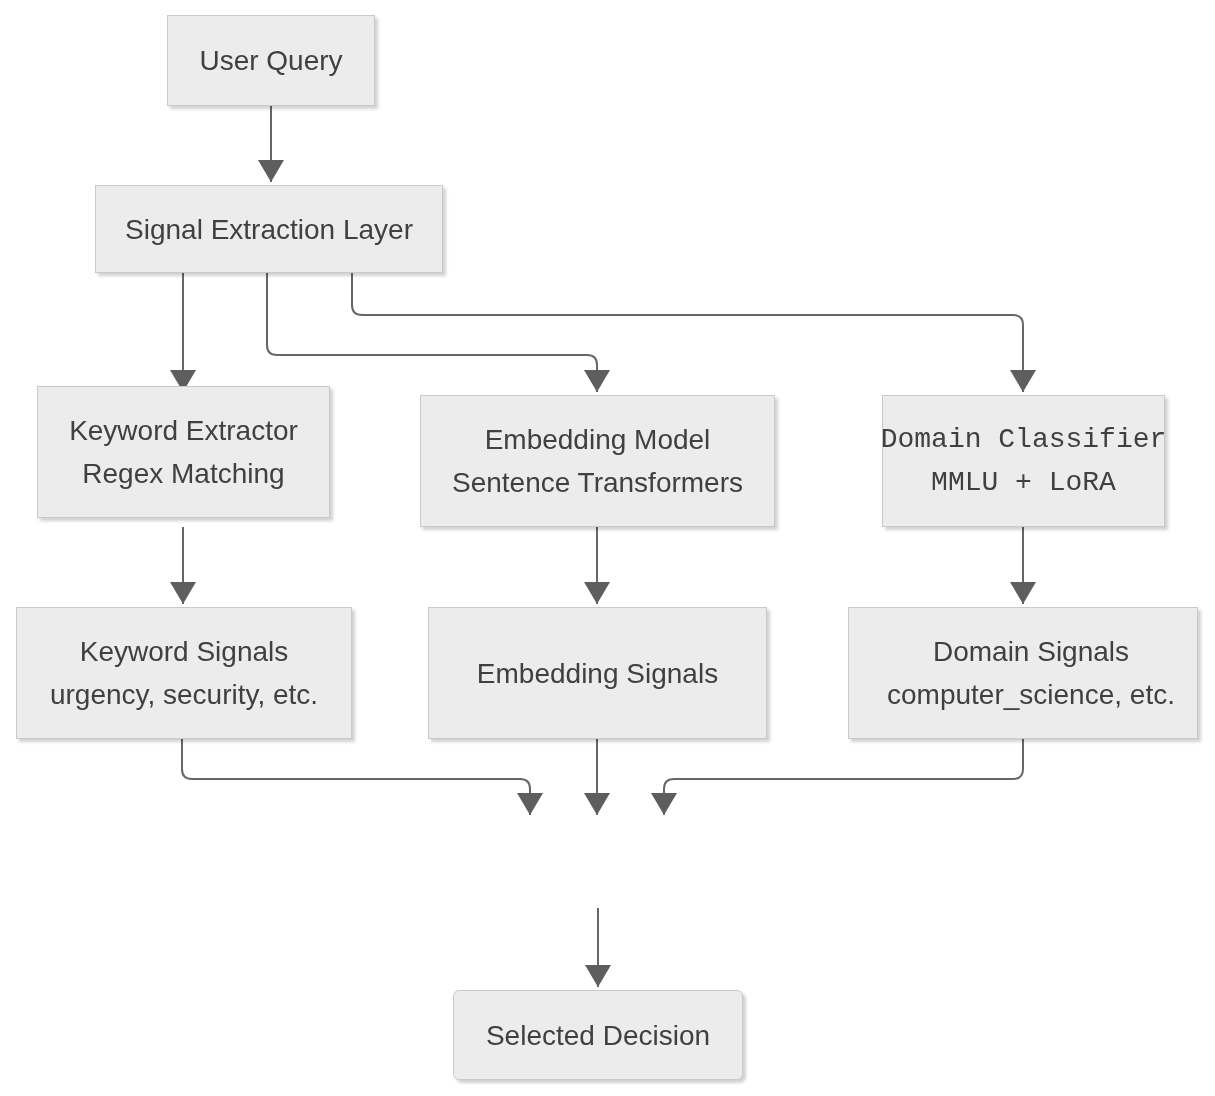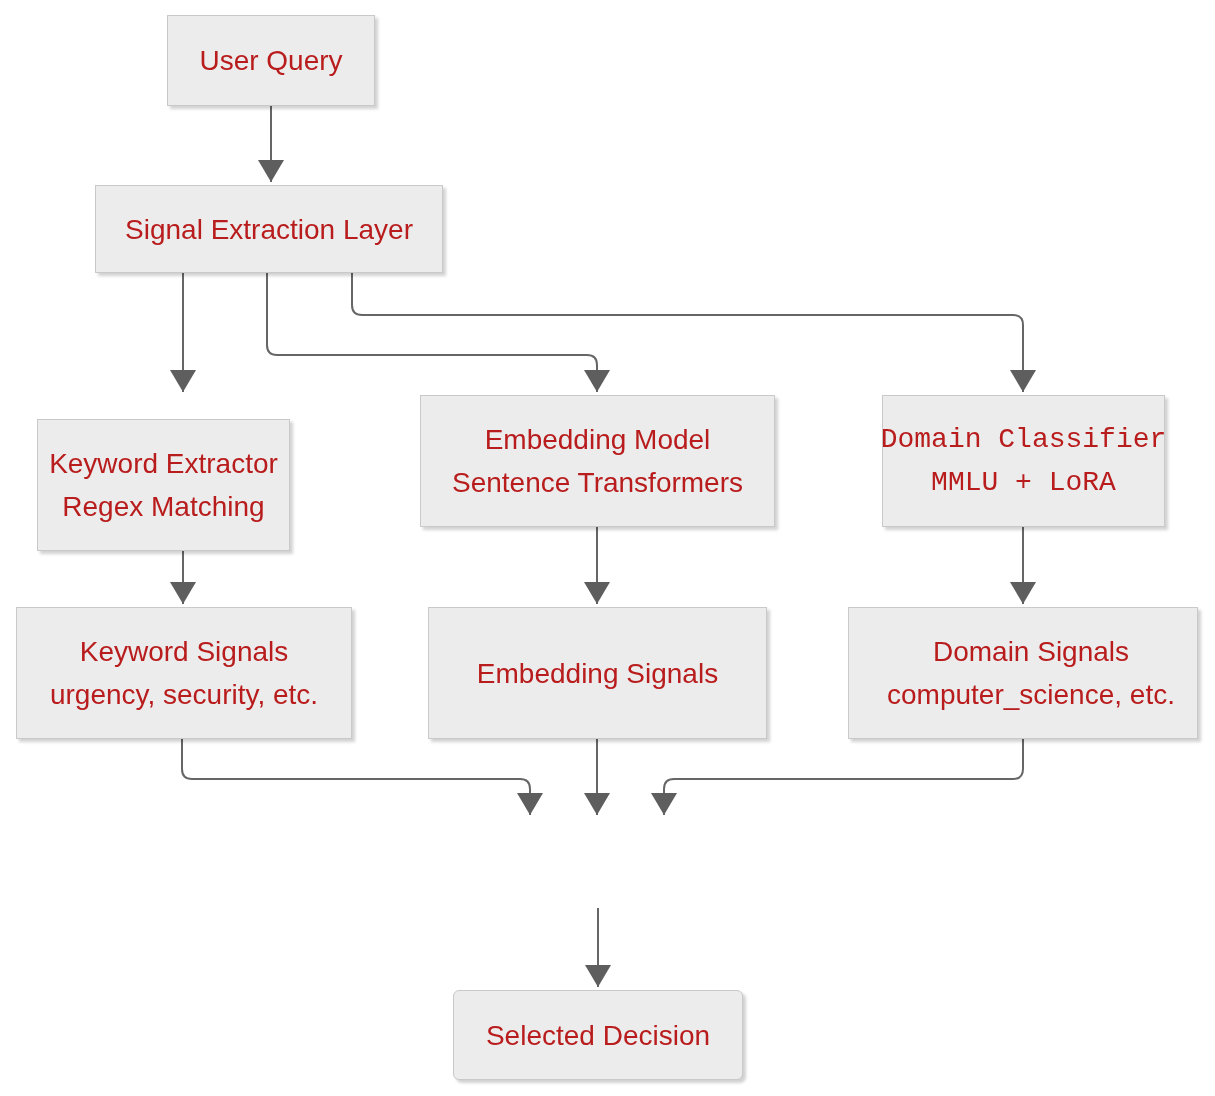--- a/index.html
+++ b/index.html
@@ -27,29 +27,29 @@
     position: absolute;
     z-index: 2;
     background: #ececec;
     border: 1.5px solid #c9c9c9;
     box-shadow: 3px 3px 3px rgba(0,0,0,0.18);
     display: flex;
     flex-direction: column;
     align-items: center;
     justify-content: center;
     text-align: center;
-    color: #b91c1c;
+    color: #404040;
     font-size: 28px;
     line-height: 43px;
     white-space: nowrap;
   }
   
   .n-user-query        { left: 167px; top: 15px;  width: 208px; height: 91px; }
   .n-signal-extraction { left: 95px;  top: 185px; width: 348px; height: 88px; }
-  .n-keyword-extractor { left: 37px;  top: 419px; width: 253px; height: 132px; }
+  .n-keyword-extractor { left: 37px;  top: 386px; width: 293px; height: 132px; }
   .n-embedding-model   { left: 420px; top: 395px; width: 355px; height: 132px; }
   .n-domain-classifier { left: 882px; top: 395px; width: 283px; height: 132px; font-family: Liberation Mono, monospace; }
   .n-keyword-signals   { left: 16px;  top: 607px; width: 336px; height: 132px; }
   .n-embedding-signals { left: 428px; top: 607px; width: 339px; height: 132px; }
   .n-domain-signals    { left: 848px; top: 607px; width: 350px; height: 132px; padding-left: 16px; }
   .n-decision-engine   { left: 465px; top: 818px; width: 267px; height: 90px; }
   .n-selected-decision { left: 453px; top: 990px; width: 290px; height: 90px; border-radius: 6px; }
 </style>
 </head>
 <body>

